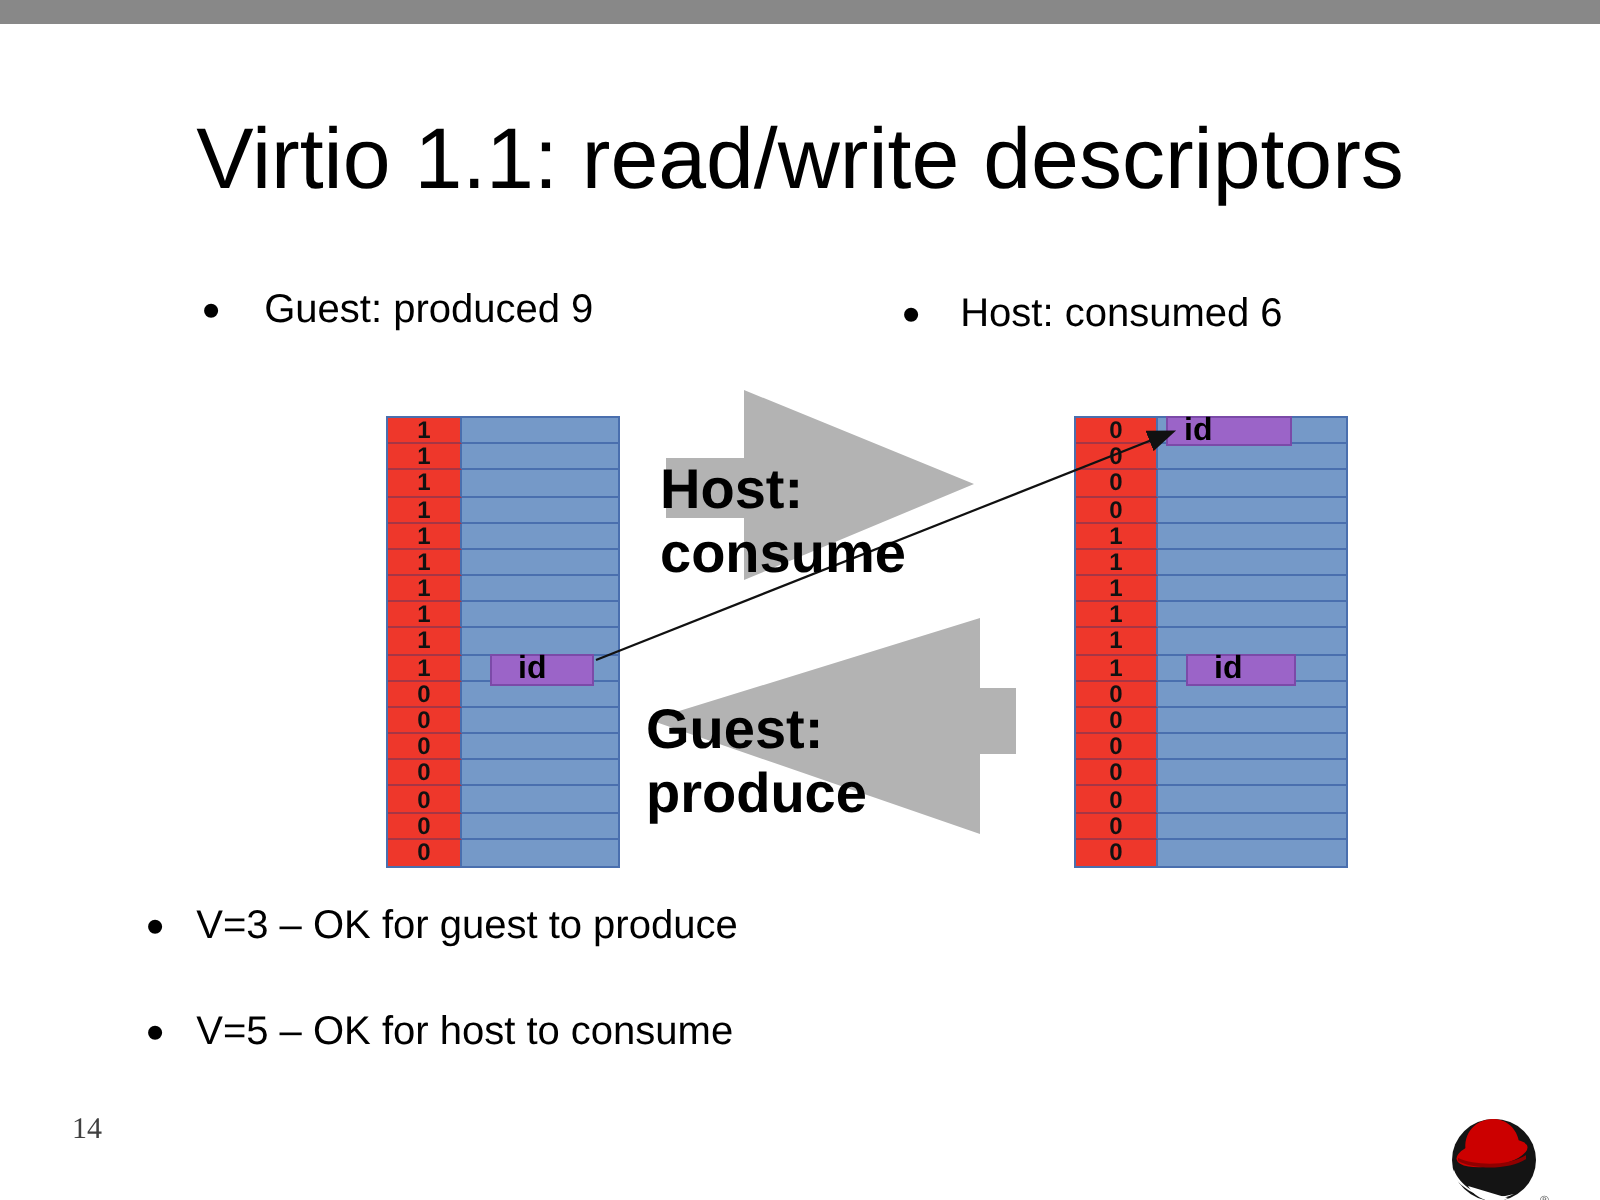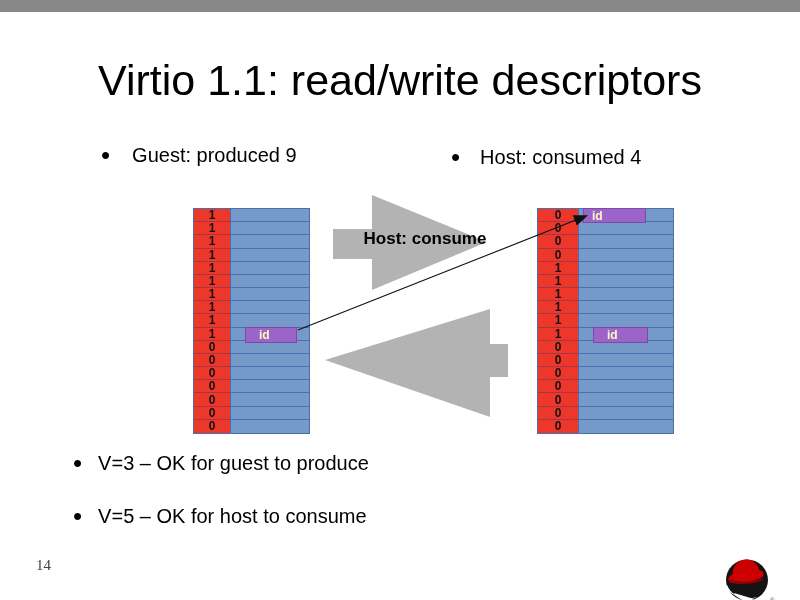--- a/index.html
+++ b/index.html
@@ -32,32 +32,32 @@
     display:flex; align-items:center; justify-content:center;
     font-size:12px; font-weight:700; color:#111;
   }
   .ftable-left .cell-flag{ width:37px; }
   .ftable-right .cell-flag{ width:41px; }
   .cell-desc{ flex:1; border-bottom:1px solid var(--row-line); box-sizing:border-box; }
   .trow:last-child .cell-flag, .trow:last-child .cell-desc{ border-bottom:none; }
 
   .idbox{
     position:absolute; background:var(--id-purple); border:1px solid #7b4aa8;
-    box-sizing:border-box; font-size:12px; font-weight:700; color:#fef9c3;
+    box-sizing:border-box; font-size:16px; font-weight:700; color:#000000;
     display:flex; align-items:center;
   }
   .id-left   { left:245px; top:315px; width:52px; height:16px; padding-left:13px; }
   .id-rtop   { left:583px; top:196px; width:63px; height:15px; padding-left:8px;  }
   .id-rmid   { left:593px; top:315px; width:55px; height:16px; padding-left:13px; }
 
   .overlay{ position:absolute; left:0; top:0; width:800px; height:600px; pointer-events:none; }
   .block-arrow{ fill:var(--arrow-gray); }
 
   .arrow-label{
-    position:absolute; font-size:17px; font-weight:700; color:#000; text-align:center;
+    position:absolute; font-size:28px; font-weight:700; color:#000; text-align:left;
   }
   .lbl-host { left:330px; top:217px; width:190px; }
   .lbl-guest{ left:323px; top:337px; width:190px; }
 
   .pagenum{
     position:absolute; left:36px; top:545px; font-family:"Liberation Serif", serif;
     font-size:15px; color:#404040;
   }
   .logo{ position:absolute; left:718px; top:540px; width:60px; height:54px; }
 </style>
@@ -67,21 +67,21 @@
 <div class="slide">
 
   <div class="title">Virtio 1.1: read/write descriptors</div>
 
   <div class="bullet-row tb1">
     <span class="dot">•</span>
     <span class="btext">Guest: produced 9</span>
   </div>
   <div class="bullet-row tb2">
     <span class="dot">•</span>
-    <span class="btext">Host: consumed 4</span>
+    <span class="btext">Host: consumed 6</span>
   </div>
 
   <div class="ftable ftable-left" id="table-left">
       <div class="trow">
         <div class="cell-flag">1</div>
         <div class="cell-desc"></div>
       </div>
       <div class="trow">
         <div class="cell-flag">1</div>
         <div class="cell-desc"></div>
@@ -233,20 +233,21 @@
       <marker id="ah" markerWidth="13" markerHeight="10" refX="11" refY="5" orient="auto">
         <polygon points="0,0 13,5 0,10" fill="#111"></polygon>
       </marker>
     </defs>
     <polygon class="block-arrow" points="333,217 372,217 372,183 487,230 372,278 372,247 333,247"></polygon>
     <polygon class="block-arrow" points="508,332 490,332 490,297 325,348 490,405 490,365 508,365"></polygon>
     <line x1="298" y1="318" x2="586" y2="204" stroke="#111" stroke-width="1.1" marker-end="url(#ah)"></line>
   </svg>
 
   <div class="arrow-label lbl-host">Host: consume</div>
+  <div class="arrow-label lbl-guest">Guest: produce</div>
 
   <div class="bullet-row bb1">
     <span class="dot">•</span>
     <span class="btext">V=3 – OK for guest to produce</span>
   </div>
   <div class="bullet-row bb2">
     <span class="dot">•</span>
     <span class="btext">V=5 – OK for host to consume</span>
   </div>
 

